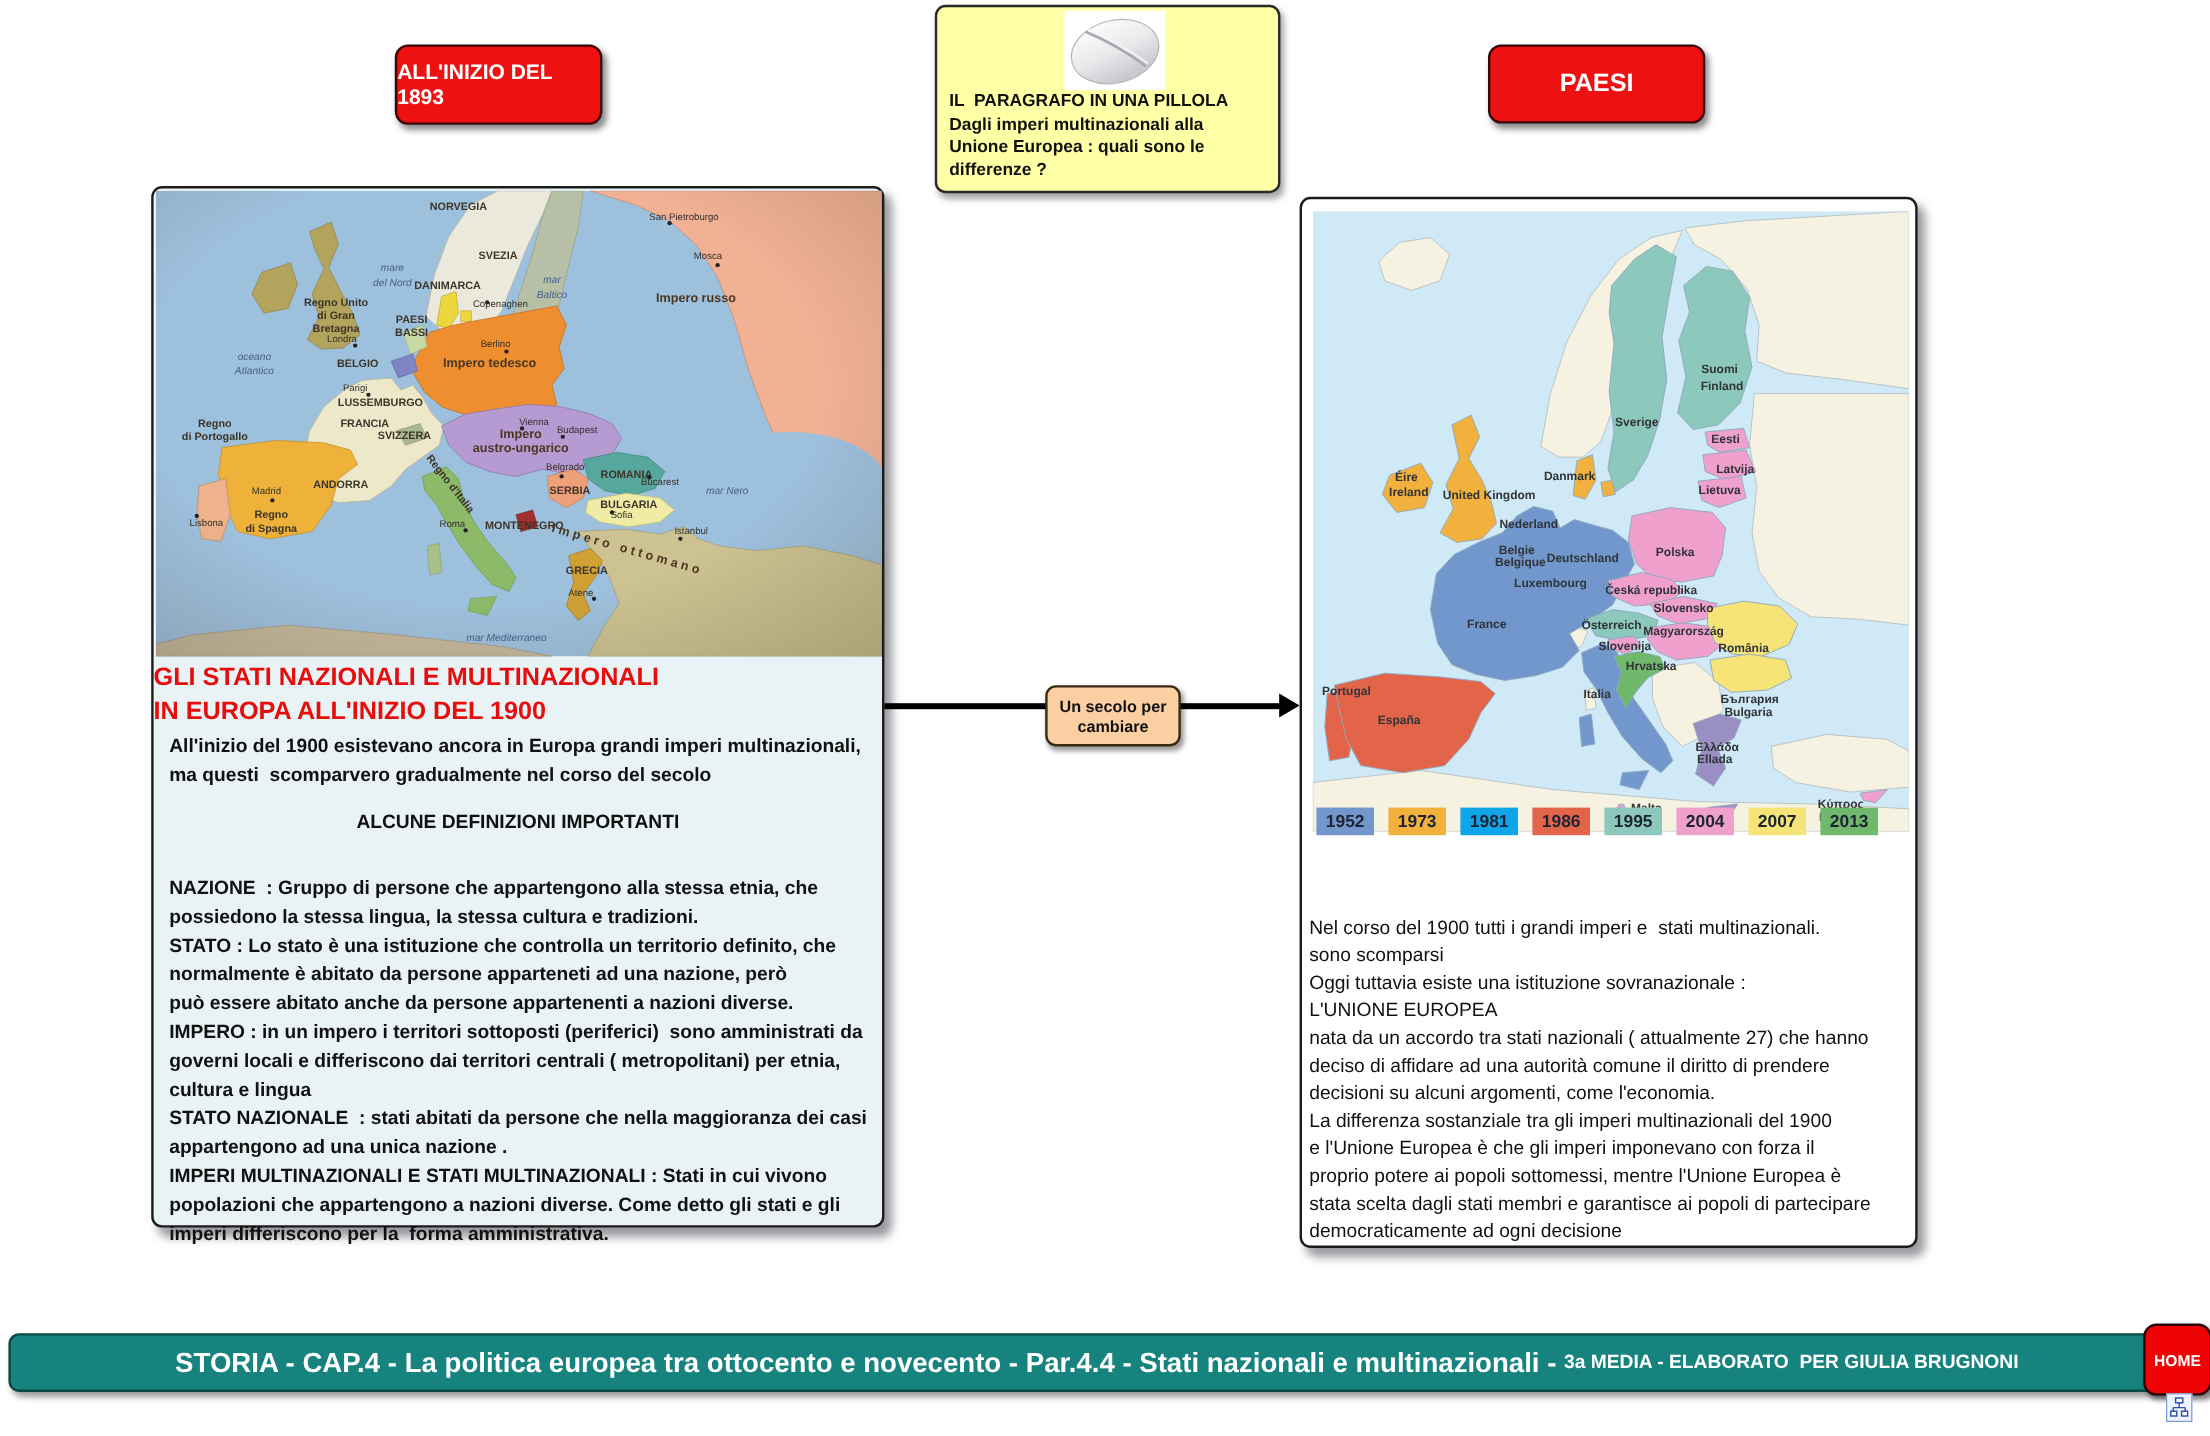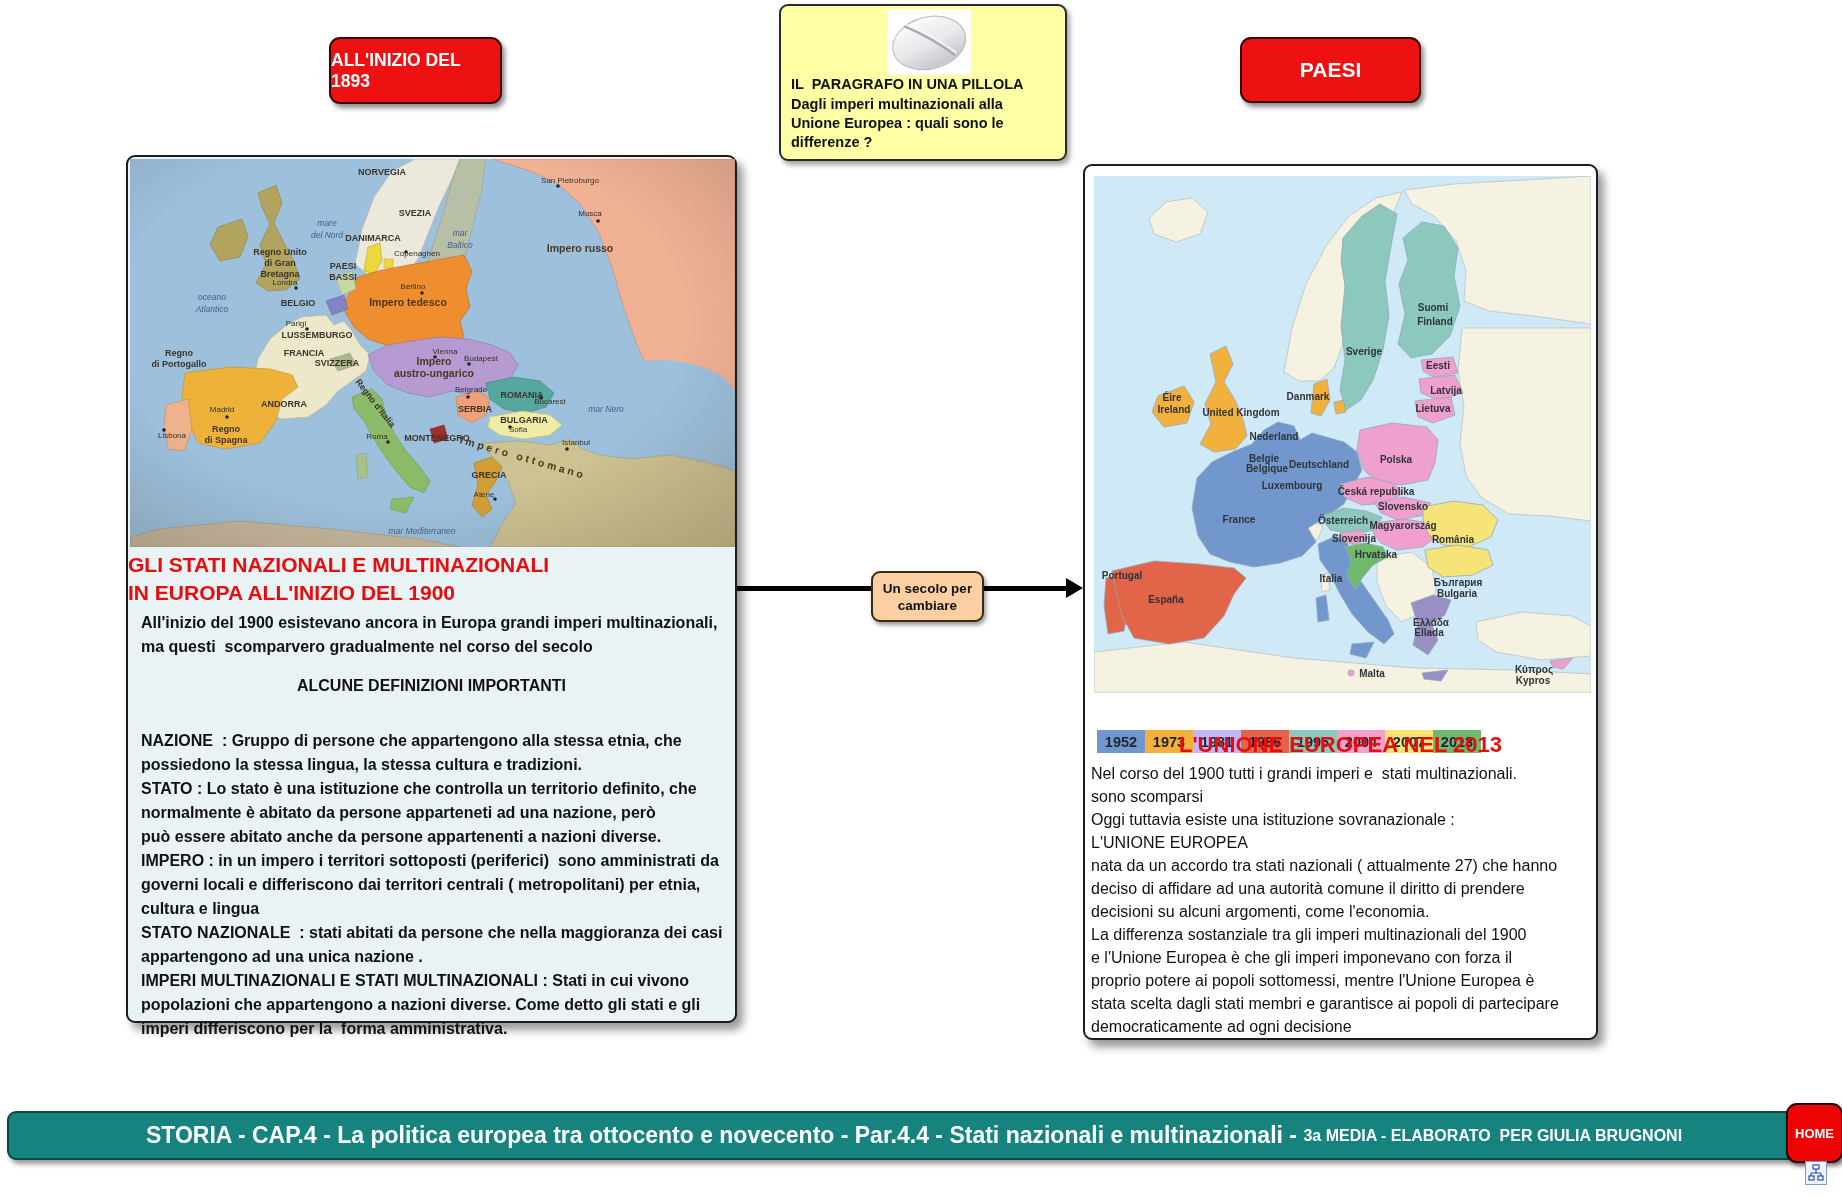--- a/index.html
+++ b/index.html
@@ -33,21 +33,21 @@
 
   .lp-title { position:absolute; top:394px; left:0; width:100%; text-align:left; color:#e60d0d;
               font-weight:bold; font-size:21px; line-height:28px; }
   .lp-intro { position:absolute; top:454px; left:13px; right:8px; color:#111;
               font-weight:bold; font-size:16px; line-height:24px; }
   .lp-heading { position:absolute; top:520px; left:0; width:100%; text-align:center; color:#111;
                 font-weight:bold; font-size:16px; }
   .lp-defs  { position:absolute; top:572px; left:13px; right:6px; color:#111;
               font-weight:bold; font-size:16px; line-height:24px; }
 
-  #legend { position:absolute; left:12px; top:564px; width:492px; display:flex; }
+  #legend { position:absolute; left:12px; top:507px; width:492px; display:flex; gap:12px; }
   .chip { width:48px; height:23px; display:flex; align-items:center; justify-content:center;
           font-weight:bold; font-size:14.5px; color:#1d2433; }
   .rp-title { position:absolute; top:566px; left:0; width:100%; text-align:center; color:#e60d0d;
               font-weight:bold; font-size:22px; }
   .rp-body  { position:absolute; top:596px; left:6px; right:6px; color:#111;
               font-weight:normal; font-size:16px; line-height:23px; }
 
   
   #arrow-line { left:737px; top:586px; width:334px; height:5px; background:#000; }
   #arrow-head { left:1066px; top:578px; width:0; height:0;
@@ -344,29 +344,28 @@
     <text class="eu-l" x="337" y="450">Ελλάδα</text>
     <text class="eu-l" x="335" y="460">Ellada</text>
     <text class="eu-l" x="278" y="501">Malta</text>
     <text class="eu-l" x="440" y="497">Κύπρος</text>
     <text class="eu-l" x="439" y="508">Kypros</text>
   </svg>
 
   <div id="legend">
     <div class="chip" style="background: rgb(114, 151, 204);">1952</div>
     <div class="chip" style="background: rgb(242, 177, 61);">1973</div>
-    <div class="chip" style="background: #c4b5fd; text-align: right;">1981</div>
+    <div class="chip" style="background: #0ea5e9; text-align: right;">1981</div>
     <div class="chip" style="background: rgb(226, 101, 74);">1986</div>
     <div class="chip" style="background: rgb(140, 200, 188);">1995</div>
     <div class="chip" style="background: rgb(239, 160, 205);">2004</div>
     <div class="chip" style="background: rgb(247, 228, 121);">2007</div>
     <div class="chip" style="background: rgb(112, 185, 108);">2013</div>
   </div>
 
-  <div class="rp-title">L'UNIONE EUROPEA NEL 2013</div>
   <div class="rp-body pre">Nel corso del 1900 tutti i grandi imperi e  stati multinazionali.
 sono scomparsi
 Oggi tuttavia esiste una istituzione sovranazionale :
 L'UNIONE EUROPEA
 nata da un accordo tra stati nazionali ( attualmente 27) che hanno
 deciso di affidare ad una autorità comune il diritto di prendere
 decisioni su alcuni argomenti, come l'economia.
 La differenza sostanziale tra gli imperi multinazionali del 1900
 e l'Unione Europea è che gli imperi imponevano con forza il
 proprio potere ai popoli sottomessi, mentre l'Unione Europea è

